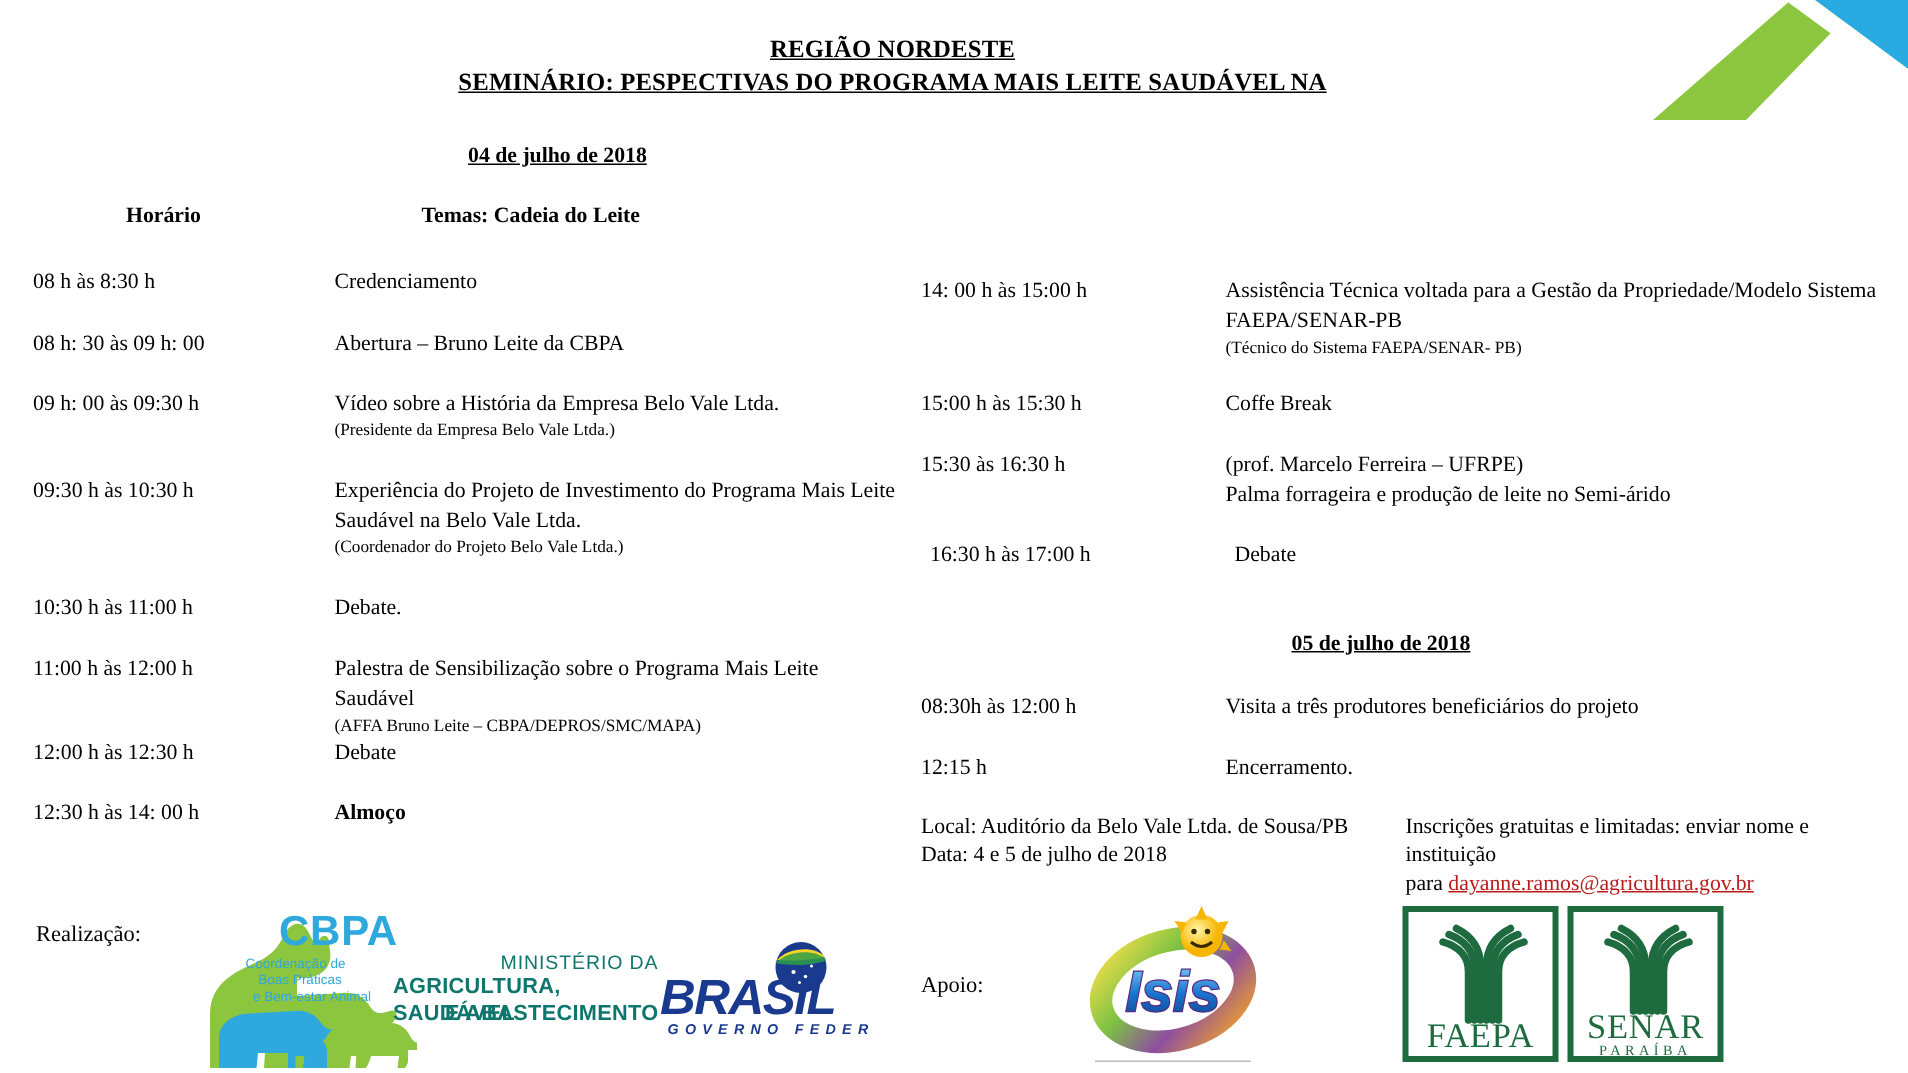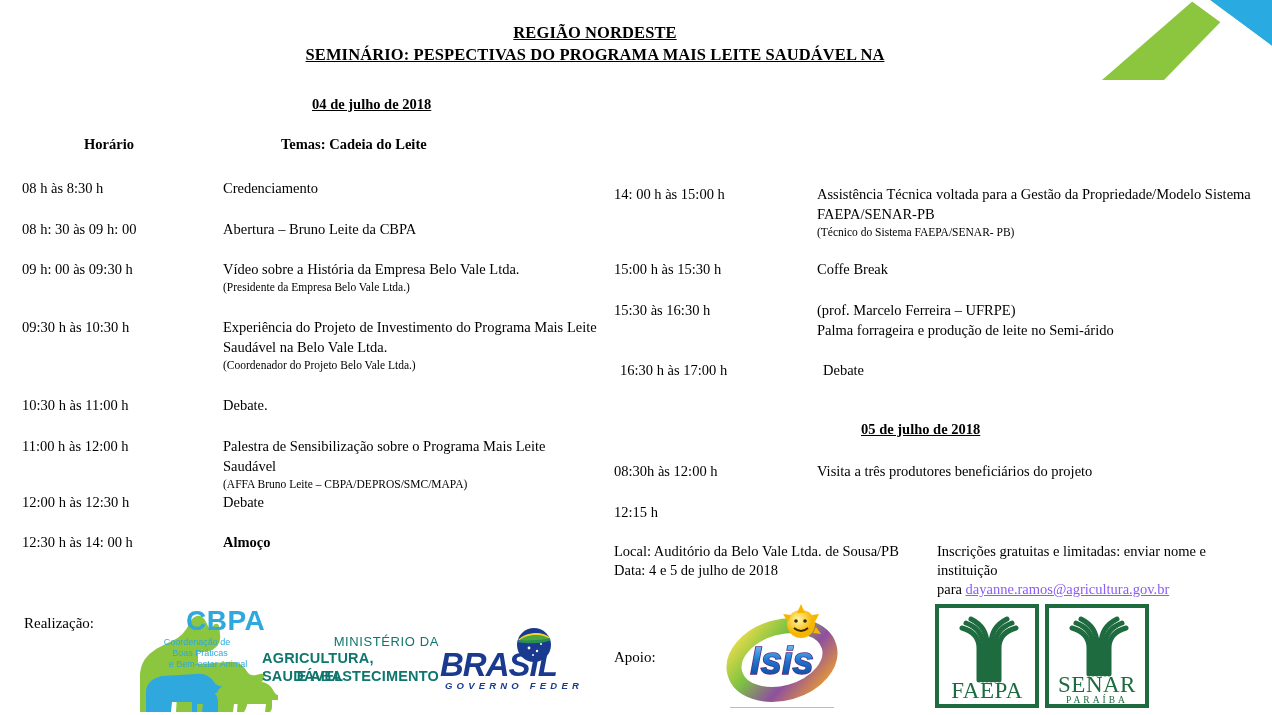--- a/index.html
+++ b/index.html
@@ -100,21 +100,21 @@
 
   
   .info-block {
     position: absolute;
     font-size: 14.5px;
     line-height: 19px;
   }
   #info-local { top: 542px; left: 614px; }
   #info-insc  { top: 542px; left: 937px; width: 320px; }
   #info-insc .email {
-    color: #8b5cf6;
+    color: #b91c1c;
   }
 
   
   .sponsor-label {
     position: absolute;
     font-size: 15px;
   }
   #label-realizacao { top: 615px; left: 24px; }
   #label-apoio      { top: 615px; left: 614px; margin-top: 34px; }
 
@@ -258,20 +258,23 @@
 
 <div class="sched-row col-right" style="top:461px">
   <div class="sched-time">08:30h às 12:00 h</div>
   <div class="sched-body">
     <div class="sched-topic">Visita a três produtores beneficiários do projeto</div>
   </div>
 </div>
 
 <div class="sched-row col-right" style="top:502px">
   <div class="sched-time">12:15 h</div>
+  <div class="sched-body">
+    <div class="sched-topic">Encerramento.</div>
+  </div>
 </div>
 
 <div id="info-local" class="info-block">
   <div>Local: Auditório da Belo Vale Ltda. de Sousa/PB</div>
   <div>Data: 4 e 5 de julho de 2018</div>
 </div>
 
 <div id="info-insc" class="info-block">
   <div>Inscrições gratuitas e limitadas: enviar nome e instituição</div>
   <div>

